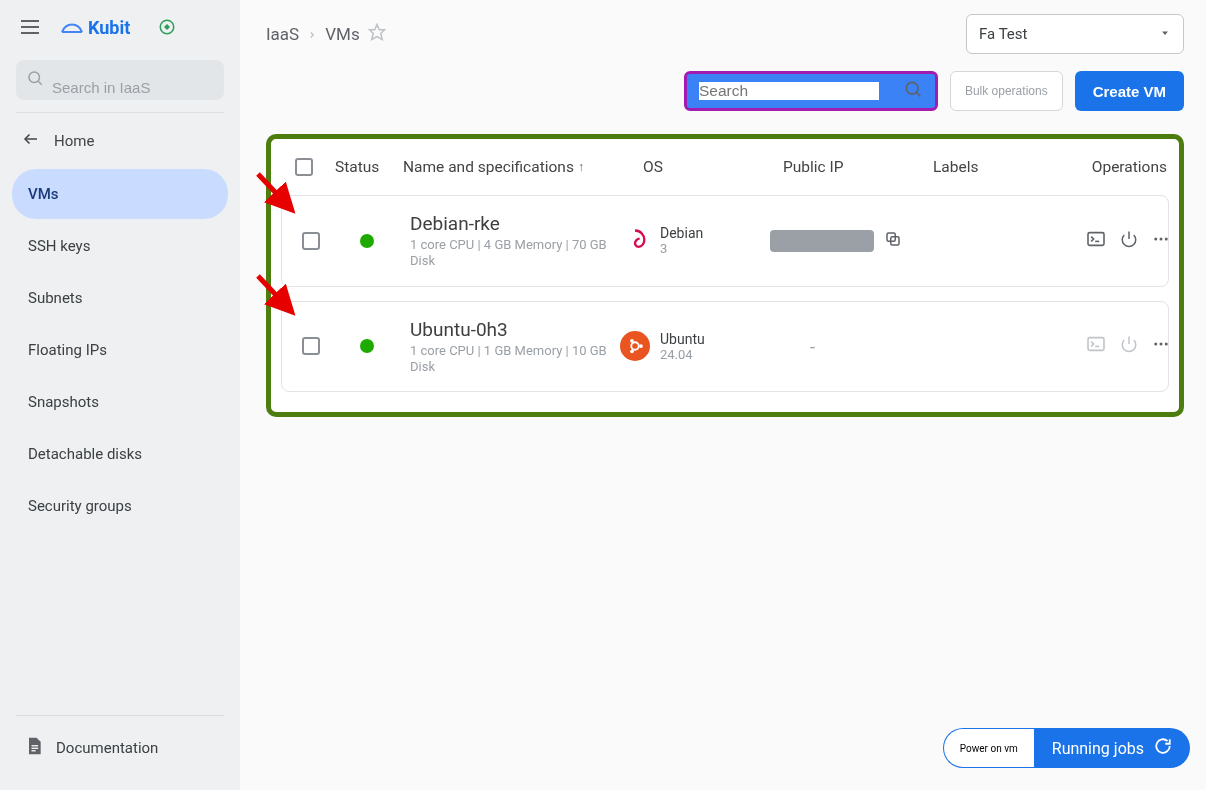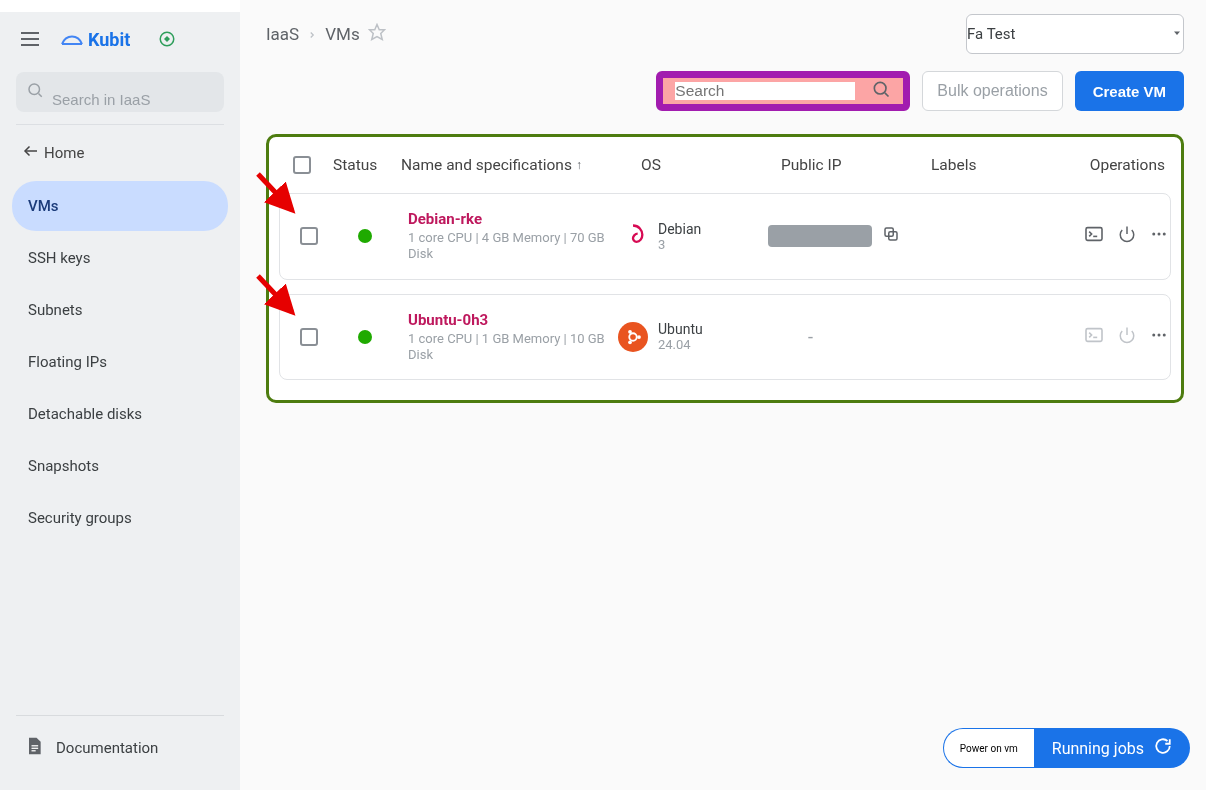--- a/index.html
+++ b/index.html
@@ -7,21 +7,21 @@
     font-family: -apple-system, BlinkMacSystemFont, "Segoe UI", Roboto, Helvetica, Arial, sans-serif;
     background: #ffffff;
     color: #202124;
     width: 1206px; height: 790px;
     overflow: hidden;
     position: relative;
   }
 
   
   .sidebar {
-    position: absolute; left:0; top:12px; bottom:0; width:240px;
+    position: absolute; left:0; top:0; bottom:0; width:240px;
     background:#eef0f2;
     display:flex; flex-direction:column;
   }
   .sidebar-top {
     display:flex; align-items:center; height:54px; padding:0 18px;
     gap:18px;
   }
   .hamburger { width:24px; height:24px; cursor:pointer; color:#5f6368;}
   .logo { font-weight:700; color:#1a73e8; font-size:18px; display:flex; align-items:center; gap:4px;}
   .logo-shape { color:#4285f4; }
@@ -31,21 +31,21 @@
     background:#e3e6e9; display:flex; align-items:center; padding:0 10px;
     color:#9aa0a6;
   }
   .search-side input {
     border:none; outline:none; background:transparent; font-size:15px;
     color:#5f6368; width:100%; margin-left:8px;margin-top:14px;
   }
   .search-side input::placeholder { color:#9aa0a6; }
   .divider { height:1px; background:#dcdfe3; margin:2px 16px 6px 16px;}
   .home-row {
-    display:flex; align-items:center; gap:4px; height:44px; padding:0 22px;
+    display:flex; align-items:center; gap:14px; height:44px; padding:0 22px;
     color:#444; font-size:15px; cursor:pointer;
   }
   .nav-list { display:flex; flex-direction:column; gap:2px; margin-top:6px; padding:0 12px;}
   .nav-item {
     height:50px; display:flex; align-items:center; padding:0 16px;
     font-size:15px; color:#3c4043; cursor:pointer; border-radius:24px;
   }
   .nav-item.active {
     background:#c9dcff; color:#1b3b7a; font-weight:500;
   }
@@ -65,51 +65,51 @@
     padding: 12px 22px 0 26px;
   }
   .topbar {
     display:flex; align-items:center; height:44px;
   }
   .breadcrumb { display:flex; align-items:center; gap:8px; color:#5f6368; font-size:17px;}
   .breadcrumb .bc { cursor:pointer; color:#5f6368;}
   .breadcrumb .star { color:#bdc1c6; cursor:pointer;}
   .project-select {
     margin-left:auto; width:218px; height:40px; border:1px solid #c4c7cc;
-    border-radius:6px; display:flex; align-items:center; padding:0 0;
+    border-radius:6px; display:flex; align-items:center; padding:0 12px;
     font-size:15px; color:#3c4043; background:#fff; cursor:pointer;
     justify-content:space-between;
   }
 
   .actionbar {
     display:flex; align-items:center; height:54px; margin-top:8px; gap:12px;
   }
   .spacer { flex:1; }
   .search-main {
-    width:254px; height:40px; border:7px solid #a21caf; border-radius:6px;
-    display:flex; align-items:center; padding:0 12px; background:#fca5a5;
+    width:254px; height:40px; border:3px solid #a21caf; border-radius:6px;
+    display:flex; align-items:center; padding:0 12px; background:#3b82f6;
     justify-content:space-between;
   }
   .search-main input {
     border:none; outline:none; font-size:15.5px; color:#5f6368; width:180px;
   }
   .bulk-btn {
     height:40px; padding:0 14px; border:1px solid #d4d7da; border-radius:6px;
-    background:#fff; color:#9aa0a6; font-size:16px; cursor:pointer;
+    background:#fff; color:#9aa0a6; font-size:12px; cursor:pointer;
     display:flex; align-items:center;
   }
   .create-btn {
     height:40px; padding:0 18px; border:none; border-radius:6px;
     background:#1a73e8; color:#fff; font-size:15px; font-weight:600;
     cursor:pointer;
   }
 
   
   .table-wrap {
-    margin-top:16px; background:#fff; border:3px solid #4d7c0f; border-radius:10px;
+    margin-top:16px; background:#fff; border:5px solid #4d7c0f; border-radius:10px;
     overflow:visible; padding-bottom:6px;
   }
   .thead {
     display:grid;
     grid-template-columns: 56px 68px 210px 150px 170px 90px 158px;
     align-items:center; height:56px; padding:0 8px;
     color:#444; font-size:15.5px;
   }
   .thead .th { display:flex; align-items:center; gap:4px;}
   .th-ops { justify-content:flex-end; padding-right:14px;}
@@ -118,21 +118,21 @@
     display:grid;
     grid-template-columns: 56px 68px 210px 150px 170px 90px 150px;
     align-items:center; padding:16px 4px; position:relative; background:#fff;
   }
   .cell { font-size:14px; color:#5f6368; }
   .chk {
     width:18px; height:18px; border:2px solid #8a8f95; border-radius:3px;
     background:#fff; cursor:pointer; margin-left:16px;
   }
   .status-dot { width:14px; height:14px; border-radius:50%; background:#1faa00; margin-left:18px;}
-  .vm-name { color:#be185d; font-size:15px; cursor:pointer;font-weight:bold;}
+  .vm-name { color:#404040; font-size:19px; cursor:pointer;}
   .vm-spec { color:#9aa0a6; font-size:13px; margin-top:2px; line-height:1.25; max-width:200px;}
   .os-col { display:flex; align-items:center; gap:10px;}
   .os-ico { width:30px; height:30px; border-radius:50%; display:flex; align-items:center; justify-content:center;}
   .os-name { font-size:14px; color:#3c4043;}
   .os-ver { font-size:13px; color:#9aa0a6;}
   .ip-col { display:flex; align-items:center; gap:10px;}
   .ip-mask { width:104px; height:22px; background:#9aa0a6; border-radius:4px;}
   .ip-dash { color:#9aa0a6; margin-left:40px; font-size:18px;}
   .ops-col { display:flex; align-items:center; gap:14px; justify-content:flex-end; padding-right:10px;}
   .op-ico { color:#5f6368; cursor:pointer; }
@@ -219,24 +219,24 @@
     <div class="nav-item">
         <span>SSH keys</span>
       </div>
     <div class="nav-item">
         <span>Subnets</span>
       </div>
     <div class="nav-item">
         <span>Floating IPs</span>
       </div>
     <div class="nav-item">
+        <span>Snapshots</span>
+      </div>
+    <div class="nav-item">
         <span>Detachable disks</span>
-      </div>
-    <div class="nav-item">
-        <span>Snapshots</span>
       </div>
     <div class="nav-item">
         <span>Security groups</span>
       </div>
   </nav>
 
   <div class="sidebar-bottom">
     <div class="divider2"></div>
     <div class="doc-row">
       <span>

